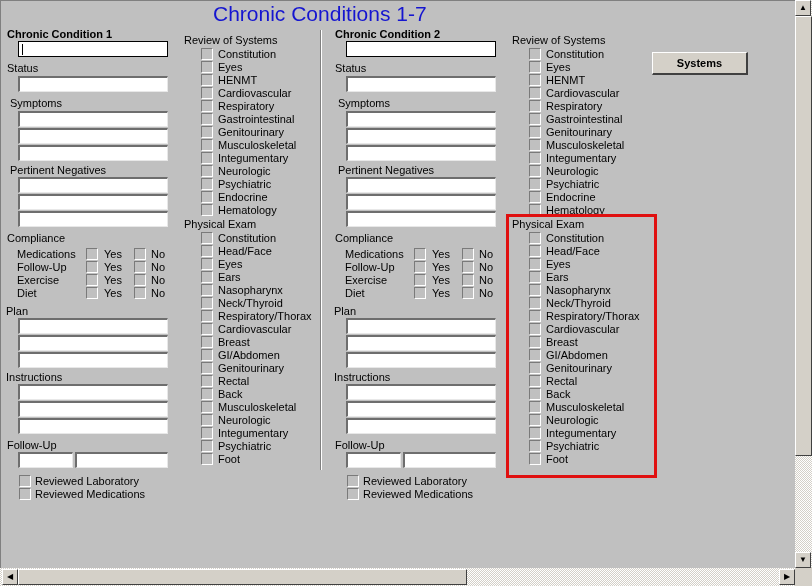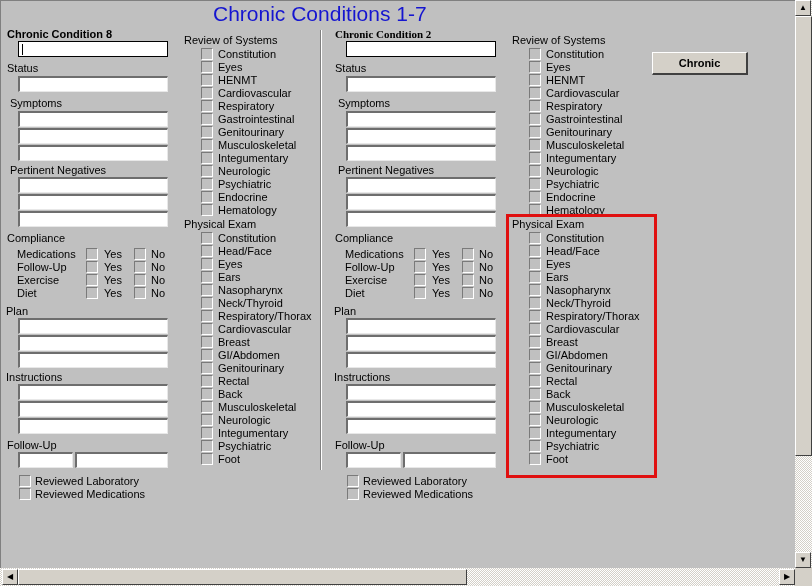--- a/index.html
+++ b/index.html
@@ -22,21 +22,21 @@
   .corner { position:absolute; left:795px; top:568px; width:17px; height:18px; background:#d4d0c8; }
 </style>
 </head>
 <body>
 
 <div class="frame"></div>
 <div class="title">Chronic Conditions 1-7</div>
 <div class="vsep"></div>
 
 <div id="col0">
-    <div class="lbl bold" style="left:7px;top:28px;">Chronic Condition 8</div>
+    <div class="lbl bold" style="left:7px;top:28px;">Chronic Condition 1</div>
     <div class="tb focus" style="left:18px;top:41px;width:150px;">
       <div class="caret" style=""></div>
     </div>
     <div class="lbl" style="left:7px;top:62px;">Status</div>
     <div class="tb" style="left:18px;top:76px;width:150px;"></div>
     <div class="lbl" style="left:10px;top:97px;">Symptoms</div>
     <div class="tb" style="left:18px;top:111px;width:150px;"></div>
     <div class="tb" style="left:18px;top:128px;width:150px;"></div>
     <div class="tb" style="left:18px;top:145px;width:150px;"></div>
     <div class="lbl" style="left:10px;top:164px;">Pertinent Negatives</div>
@@ -138,21 +138,21 @@
     <div class="cb" style="left:201px;top:414px;"></div>
     <div class="lbl" style="left:218px;top:414px;">Neurologic</div>
     <div class="cb" style="left:201px;top:427px;"></div>
     <div class="lbl" style="left:218px;top:427px;">Integumentary</div>
     <div class="cb" style="left:201px;top:440px;"></div>
     <div class="lbl" style="left:218px;top:440px;">Psychiatric</div>
     <div class="cb" style="left:201px;top:453px;"></div>
     <div class="lbl" style="left:218px;top:453px;">Foot</div>
   </div>
 <div id="col1">
-    <div class="lbl bold" style="left:335px;top:28px;font-family:Liberation Serif, serif;">Chronic Condition 2</div>
+    <div class="lbl bold" style="left:335px;top:28px;">Chronic Condition 2</div>
     <div class="tb focus" style="left:346px;top:41px;width:150px;"></div>
     <div class="lbl" style="left:335px;top:62px;">Status</div>
     <div class="tb" style="left:346px;top:76px;width:150px;"></div>
     <div class="lbl" style="left:338px;top:97px;">Symptoms</div>
     <div class="tb" style="left:346px;top:111px;width:150px;"></div>
     <div class="tb" style="left:346px;top:128px;width:150px;"></div>
     <div class="tb" style="left:346px;top:145px;width:150px;"></div>
     <div class="lbl" style="left:338px;top:164px;">Pertinent Negatives</div>
     <div class="tb" style="left:346px;top:177px;width:150px;"></div>
     <div class="tb" style="left:346px;top:194px;width:150px;"></div>
@@ -252,21 +252,21 @@
     <div class="cb" style="left:529px;top:414px;"></div>
     <div class="lbl" style="left:546px;top:414px;">Neurologic</div>
     <div class="cb" style="left:529px;top:427px;"></div>
     <div class="lbl" style="left:546px;top:427px;">Integumentary</div>
     <div class="cb" style="left:529px;top:440px;"></div>
     <div class="lbl" style="left:546px;top:440px;">Psychiatric</div>
     <div class="cb" style="left:529px;top:453px;"></div>
     <div class="lbl" style="left:546px;top:453px;">Foot</div>
   </div>
 
-<div class="btn">Chronic</div>
+<div class="btn">Systems</div>
 
 <div class="highlight"></div>
 
 <div class="vscroll">
   <div class="sbtn" style="left:0;top:0;">▲</div>
   <div class="thumb" style="left:0;top:16px;width:17px;height:440px;"></div>
   <div class="sbtn" style="left:0;top:552px;">▼</div>
 </div>
 <div class="hscroll">
   <div class="sbtn" style="left:2px;top:1px;">◀</div>

